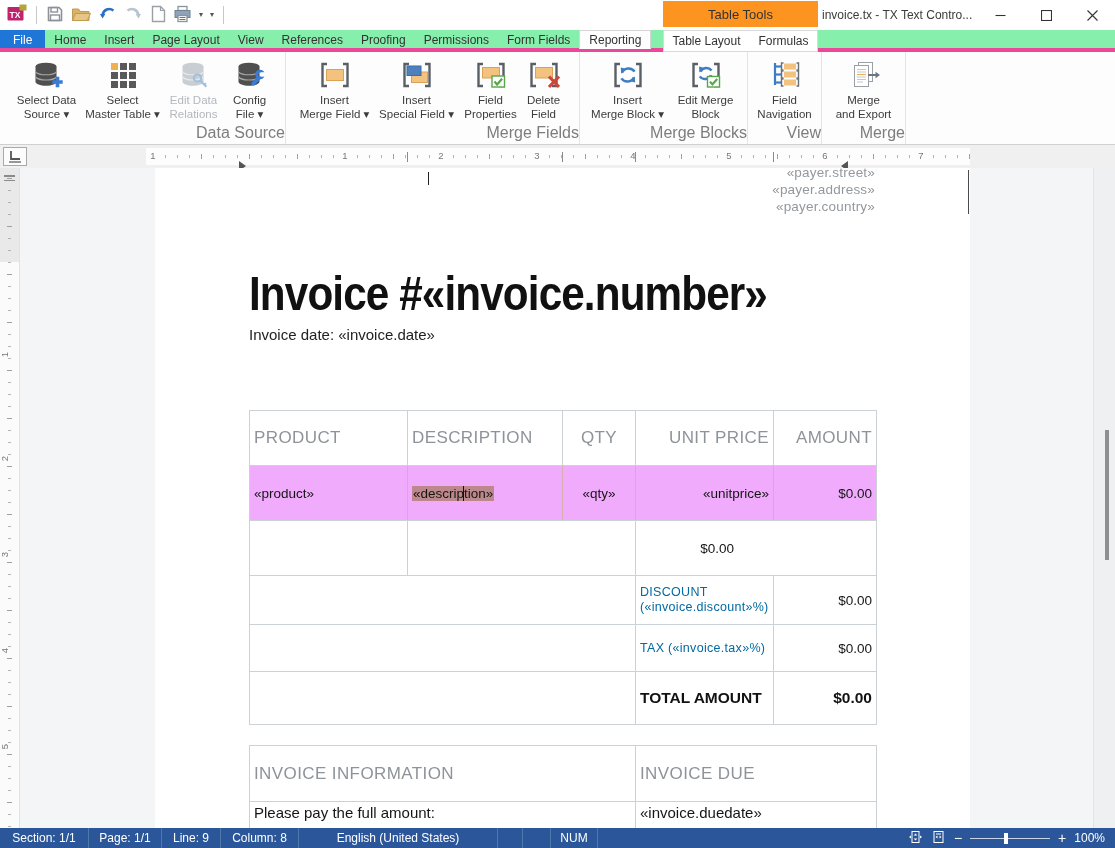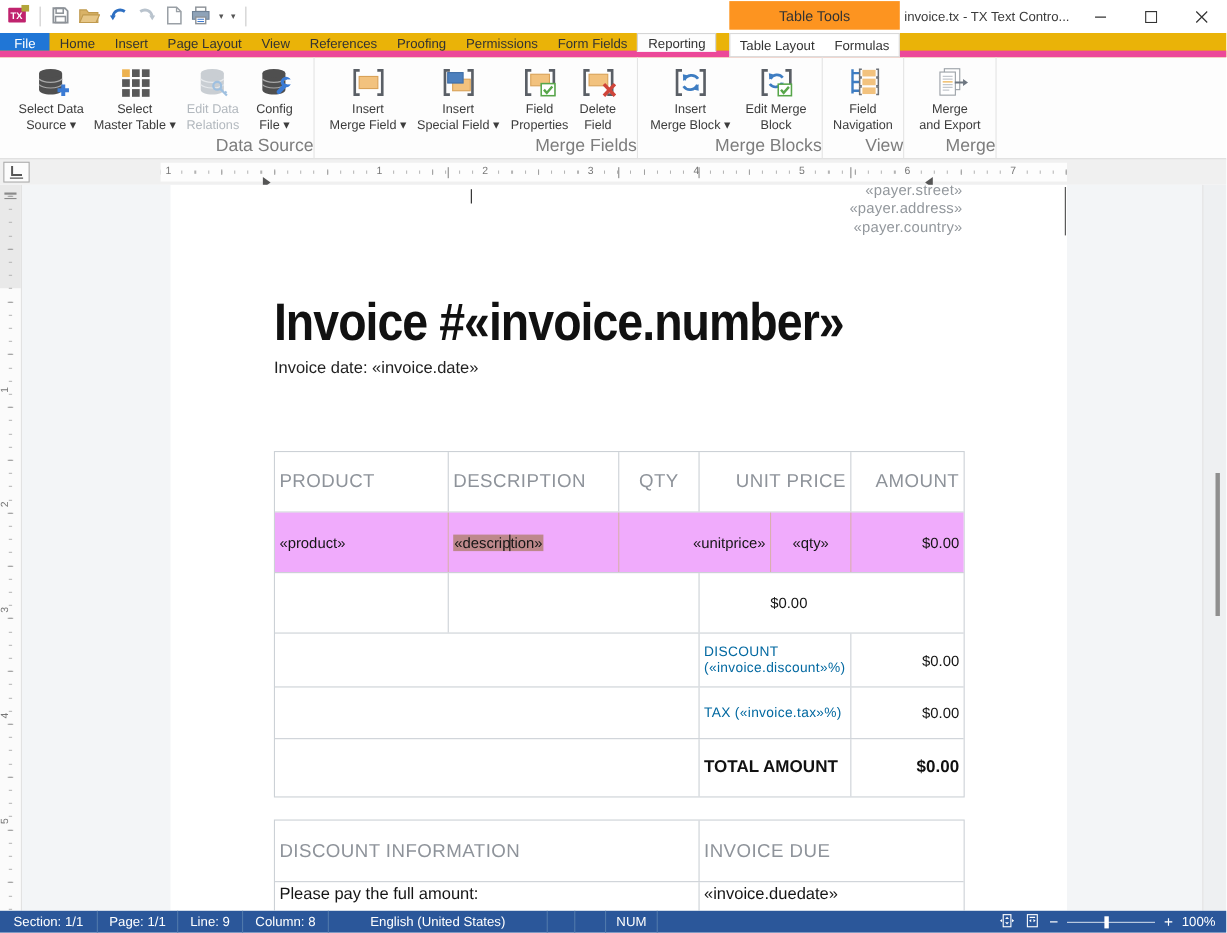--- a/index.html
+++ b/index.html
@@ -13,21 +13,21 @@
   .qat-btn{display:flex;align-items:center;justify-content:center}
   .qat-sep{width:1px;height:18px;background:#c9c9c9;margin:0 2px}
   .qat-caret{font-size:8px;color:#555;line-height:10px}
   .ctx-header{position:absolute;left:663px;top:1px;width:155px;height:26px;background:#fd9420;color:#333;
     display:flex;align-items:center;justify-content:center;font-size:13px}
   .win-title{position:absolute;left:822px;top:0;height:30px;line-height:30px;font-size:12px;color:#3c3c3c;white-space:nowrap}
   .win-controls{position:absolute;right:0;top:0;height:30px;display:flex}
   .win-btn{width:46px;height:30px;display:flex;align-items:center;justify-content:center}
 
   
-  .tabrow{height:22px;display:flex;background:#eab308;border-bottom:6px solid #ec4899;position:relative;flex:none}
+  .tabrow{height:22px;display:flex;background:#86efac;border-bottom:4px solid #ec4899;position:relative;flex:none}
   .tab{padding:0 9px;font-size:12px;line-height:21px;color:#333;white-space:nowrap}
   .tab.file{background:#2076d6;color:#fff;padding:0 13px}
   .tab.active{background:#fdfdfd;border:1px solid #d5d5d5;border-bottom:1px solid #fdfdfd;margin-bottom:-1px;line-height:19px}
   .ctx-box{position:absolute;left:663px;top:0;width:155px;height:22px;border:1px solid #d9d9d9;background:#fff;
     display:flex;justify-content:center}
 
   
   .ribbon{height:93px;background:#fdfdfd;border-bottom:1px solid #d0d0d0;display:flex;flex:none}
   .rgroup{position:relative;height:100%;border-right:1px solid #e4e4e4;display:flex;justify-content:center;padding-top:4px;flex:none}
   .rgroup-label{position:absolute;bottom:2px;left:0;width:100%;text-align:right;font-size:16px;color:#7d7d7d}
@@ -477,25 +477,25 @@
             <div class="c w4 hdr right">UNIT PRICE</div>
             <div class="c w5 hdr right last">AMOUNT</div>
           </div>
           <div class="t-row pink" style="height:55px">
             <div class="c w1">
                 <span>«product»</span>
               </div>
             <div class="c w2">
               <span class="sel"><span>«description»</span><span class="caret-line"></span></span>
             </div>
+            <div class="c w3 center">
+                <span>«qty»</span>
+              </div>
             <div class="c w4 right">
                 <span>«unitprice»</span>
-              </div>
-            <div class="c w3 center">
-                <span>«qty»</span>
               </div>
             <div class="c w5 right last">
                 <span>$0.00</span>
               </div>
           </div>
           <div class="t-row" style="height:55px">
             <div class="c w1"></div>
             <div class="c w23"></div>
             <div class="c w5 right last">$0.00</div>
           </div>
@@ -513,21 +513,21 @@
           </div>
           <div class="t-row" style="height:52px">
             <div class="c w123"></div>
             <div class="c w4 bold15">TOTAL AMOUNT</div>
             <div class="c w5 right last bold15">$0.00</div>
           </div>
         </div>
 
         <div class="itable" style="top:577px">
           <div class="t-row" style="height:56px">
-            <div class="c p1 hdr">DISCOUNT INFORMATION</div>
+            <div class="c p1 hdr">INVOICE INFORMATION</div>
             <div class="c p2 hdr last">INVOICE DUE</div>
           </div>
           <div class="t-row" style="height:60px;border-bottom:none">
             <div class="c p1" style="align-items:flex-start;padding-top:2px;font-size:15px">Please pay the full amount:</div>
             <div class="c p2 last" style="align-items:flex-start;padding-top:2px;font-size:15px">«invoice.duedate»</div>
           </div>
         </div>
 
       </div>
     </div>

